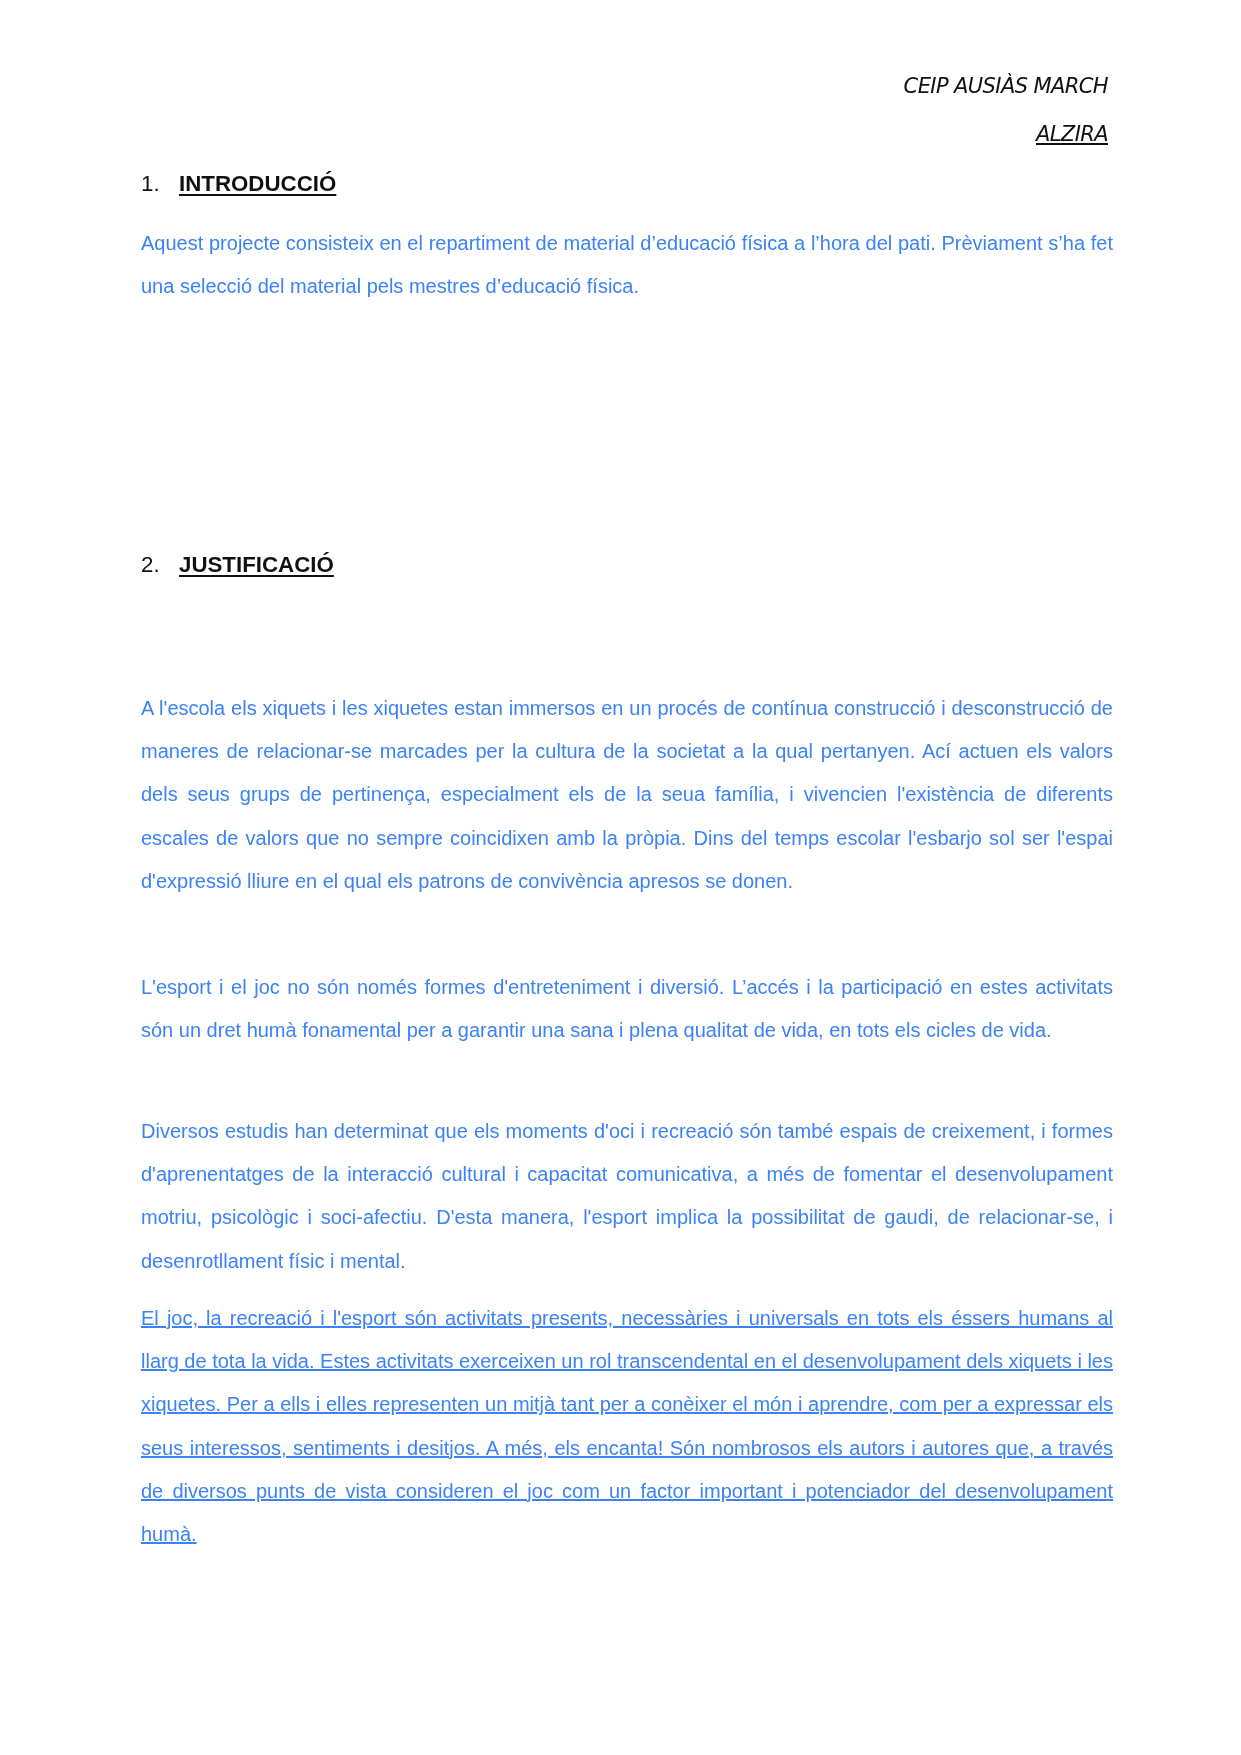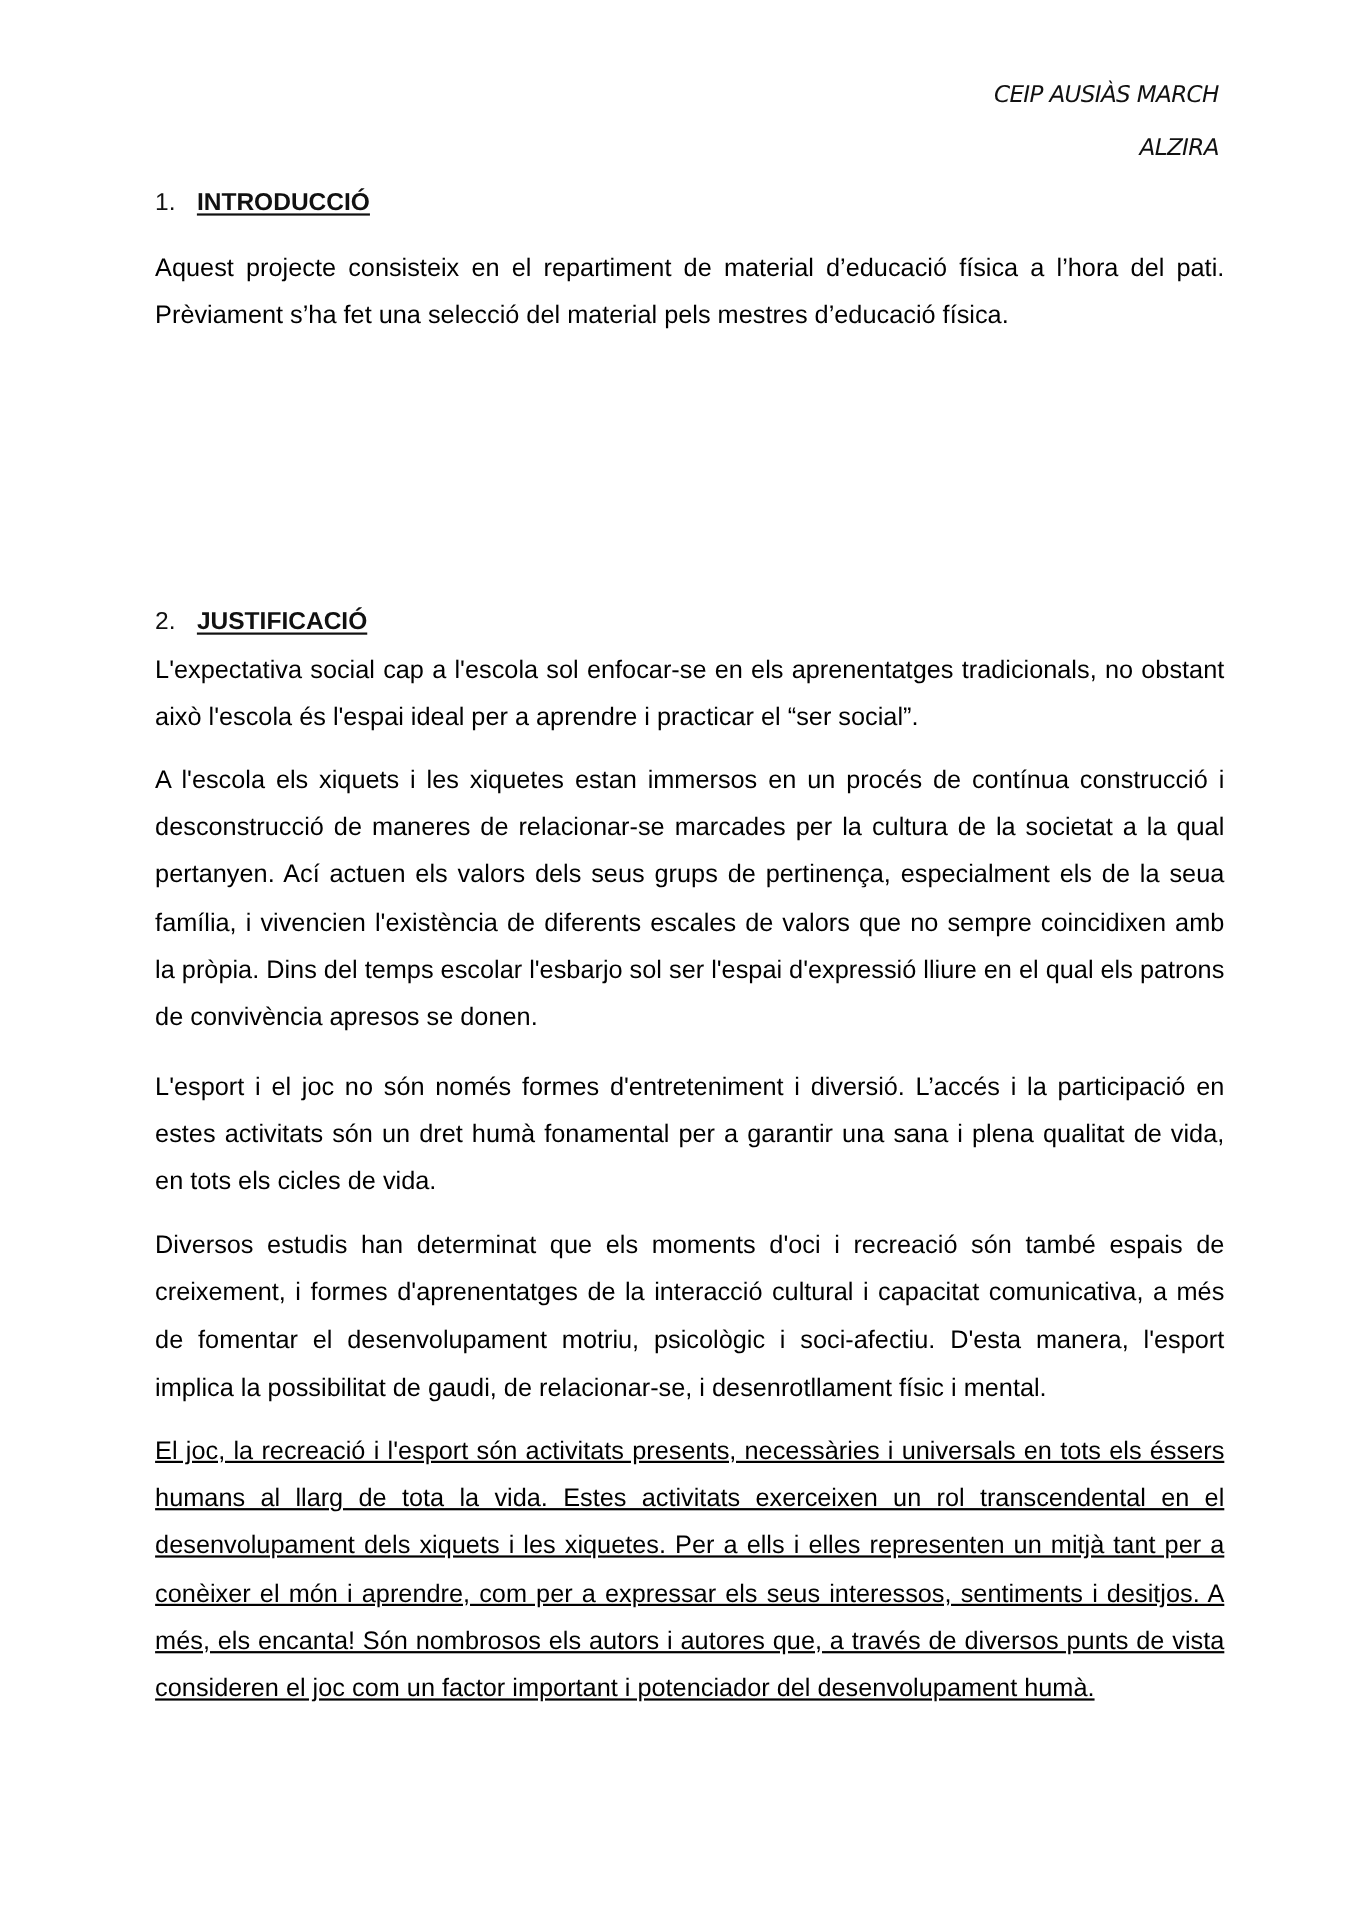--- a/index.html
+++ b/index.html
@@ -26,21 +26,21 @@
       position: absolute;
       right: 133px;
       font-family: "DejaVu Sans", sans-serif;
       font-style: italic;
       font-size: 21px;
       letter-spacing: -0.6px;
       color: #111;
       white-space: nowrap;
     }
     .header-line.l1 { top: 74px; }
-    .header-line.l2 { top: 122px; }
+    .header-line.l2 { top: 122px; text-decoration: underline; }
     .heading {
       position: absolute;
       left: 141px;
       font-family: "Liberation Sans", sans-serif;
       font-size: 22.3px;
       line-height: 30px;
       color: #111;
       white-space: nowrap;
     }
     .heading .num {
@@ -52,25 +52,25 @@
       text-underline-offset: 3px;
       text-decoration-thickness: 1.5px;
       font-weight: bold;
     }
     .para {
       position: absolute;
       left: 141px;
       width: 972px;
       margin: 0;
       font-family: "Liberation Sans", sans-serif;
-      font-size: 23px;
+      font-size: 20px;
       line-height: 43.2px;
       text-align: justify;
       text-align-last: left;
-      color: #000000;
+      color: #3b82f6;
     }
     .p1 { top: 222px; }
     .p2 { top: 322px; }
     .p3 { top: 587px; }
     .p4 { top: 687px; }
     .p5 { top: 966px; }
     .p6 { top: 1110px; }
     .p7 { top: 1297px; text-decoration: underline; }
     .h1 { top: 169px; }
     .h2 { top: 550px; }
@@ -86,19 +86,18 @@
   <div class="heading h1">
     <span class="num">1.</span><span class="title">INTRODUCCIÓ</span>
   </div>
 
   <p class="para p1">Aquest projecte consisteix en el repartiment de material d’educació física a l’hora del pati. Prèviament s’ha fet una selecció del material pels mestres d’educació física.</p>
 
   <div class="heading h2">
     <span class="num">2.</span><span class="title">JUSTIFICACIÓ</span>
   </div>
 
-  <p class="para p3">L'expectativa social cap a l'escola sol enfocar-se en els aprenentatges tradicionals, no obstant això l'escola és l'espai ideal per a aprendre i practicar el “ser social”.</p>
   <p class="para p4">A l'escola els xiquets i les xiquetes estan immersos en un procés de contínua construcció i desconstrucció de maneres de relacionar-se marcades per la cultura de la societat a la qual pertanyen. Ací actuen els valors dels seus grups de pertinença, especialment els de la seua família, i vivencien l'existència de diferents escales de valors que no sempre coincidixen amb la pròpia. Dins del temps escolar l'esbarjo sol ser l'espai d'expressió lliure en el qual els patrons de convivència apresos se donen.</p>
   <p class="para p6">Diversos estudis han determinat que els moments d'oci i recreació són també espais de creixement, i formes d'aprenentatges de la interacció cultural i capacitat comunicativa, a més de fomentar el desenvolupament motriu, psicològic i soci-afectiu. D'esta manera, l'esport implica la possibilitat de gaudi, de relacionar-se, i desenrotllament físic i mental.</p>
   <p class="para p5">L'esport i el joc no són només formes d'entreteniment i diversió. L’accés i la participació en estes activitats són un dret humà fonamental per a garantir una sana i plena qualitat de vida, en tots els cicles de vida.</p>
   <p class="para p7">El joc, la recreació i l'esport són activitats presents, necessàries i universals en tots els éssers humans al llarg de tota la vida. Estes activitats exerceixen un rol transcendental en el desenvolupament dels xiquets i les xiquetes. Per a ells i elles representen un mitjà tant per a conèixer el món i aprendre, com per a expressar els seus interessos, sentiments i desitjos. A més, els encanta! Són nombrosos els autors i autores que, a través de diversos punts de vista consideren el joc com un factor important i potenciador del desenvolupament humà.</p>
 
 </div>
 
 </body></html>

